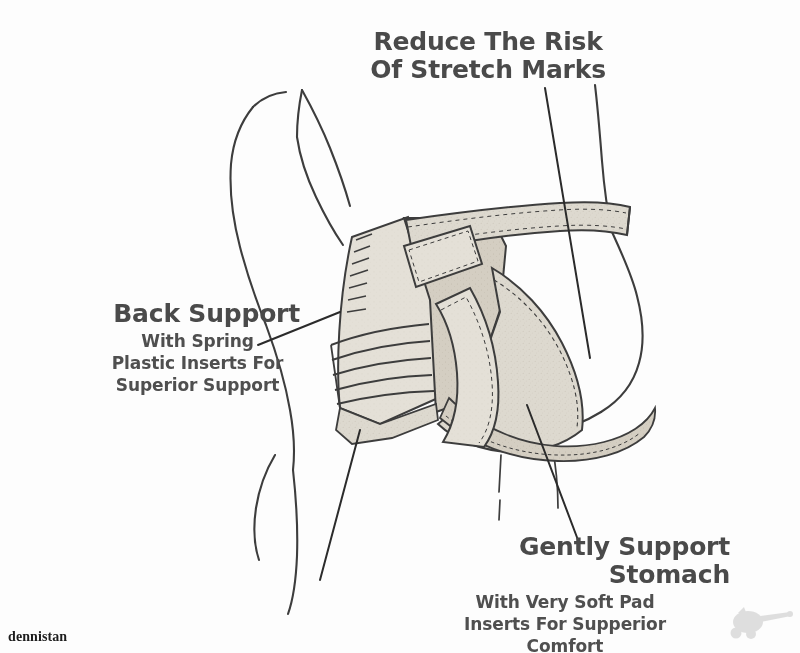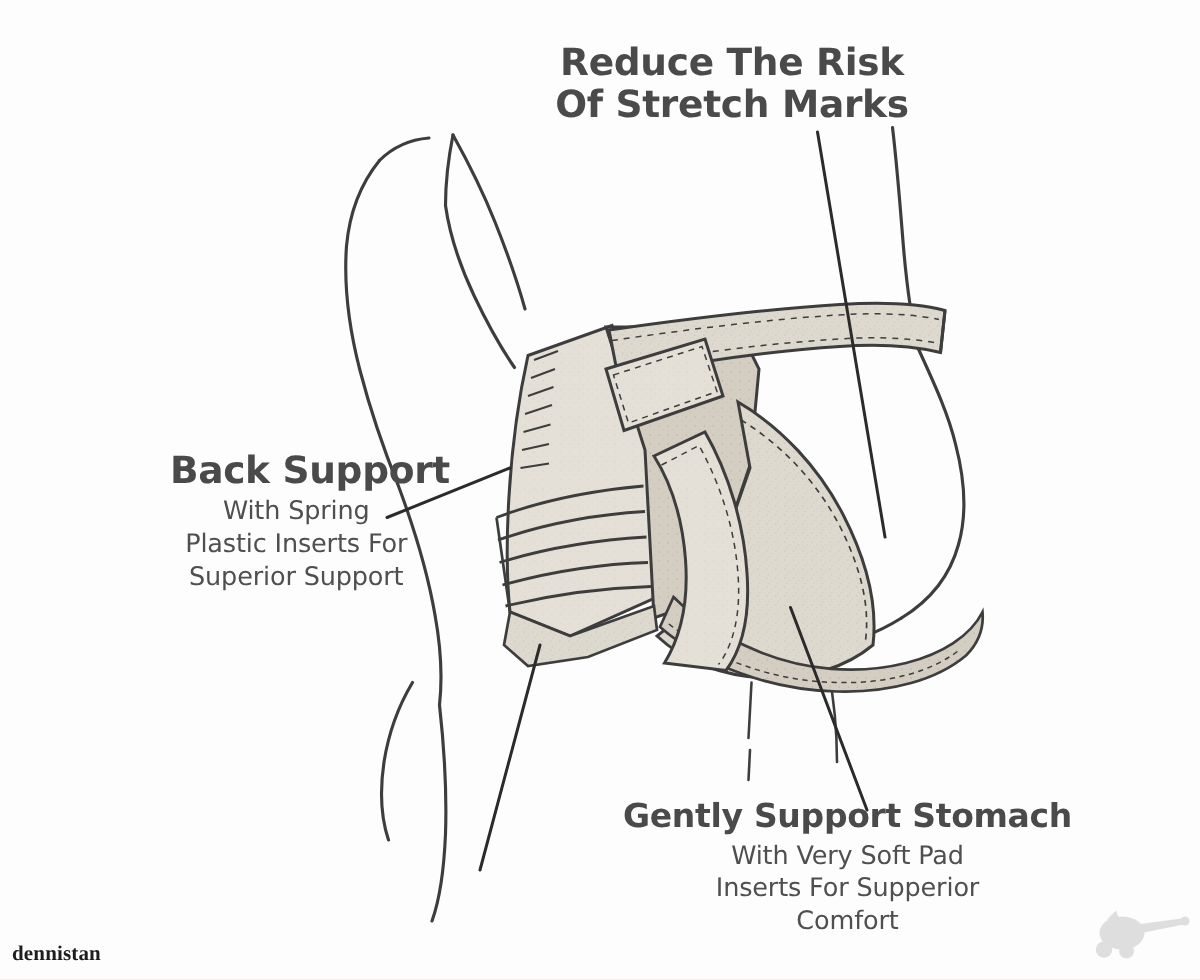--- a/index.html
+++ b/index.html
@@ -8,21 +8,21 @@
     padding: 0;
     background: #ffffff;
   }
   body {
     font-family: "DejaVu Sans", "Liberation Sans", sans-serif;
   }
   #canvas {
     position: relative;
     width: 800px;
     height: 653px;
-    background: #fca5a5;
+    background: #fde047;
     overflow: hidden;
   }
   
   .page-tint {
     position: absolute;
     inset: 0;
     background: #fdfdfd;
   }
 
   svg.art {
@@ -40,21 +40,21 @@
   }
   .callout .head {
     font-weight: bold;
     font-size: 25px;
     line-height: 1.12;
     letter-spacing: -0.2px;
     white-space: pre-line;
     color: #4a4a4a;
   }
   .callout .sub {
-    font-weight: normal;
+    font-weight: bold;
     font-size: 17px;
     line-height: 1.28;
     letter-spacing: -0.1px;
     white-space: pre-line;
     color: #4f4f4f;
     margin-top: 3px;
   }
   .c-center { text-align: center; }
 
   
@@ -70,21 +70,21 @@
   #callout-back-support .sub  { text-align: center; }
 
   #callout-hip {
     left: 110px; top: 565px; width: 245px;
   }
   #callout-hip .head { font-size: 25px; line-height: 1.18; }
 
   #callout-stomach {
     left: 400px; top: 533px; width: 330px;
   }
-  #callout-stomach .head { font-size: 22px; }
+  #callout-stomach .head { font-size: 25px; text-align: right; }
   #callout-stomach .sub  { font-size: 17px; }
 
   
   #watermark-text {
     position: absolute;
     left: 8px;
     bottom: 8px;
     font-family: Liberation Serif, serif;
     font-weight: bold;
     font-size: 14px;

